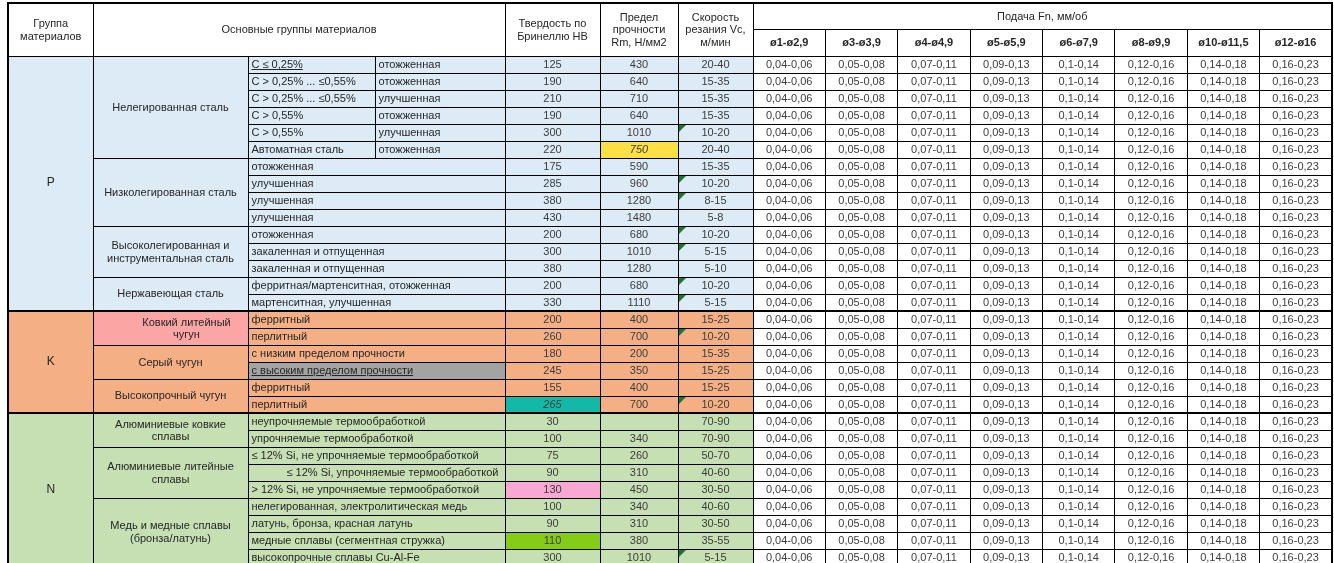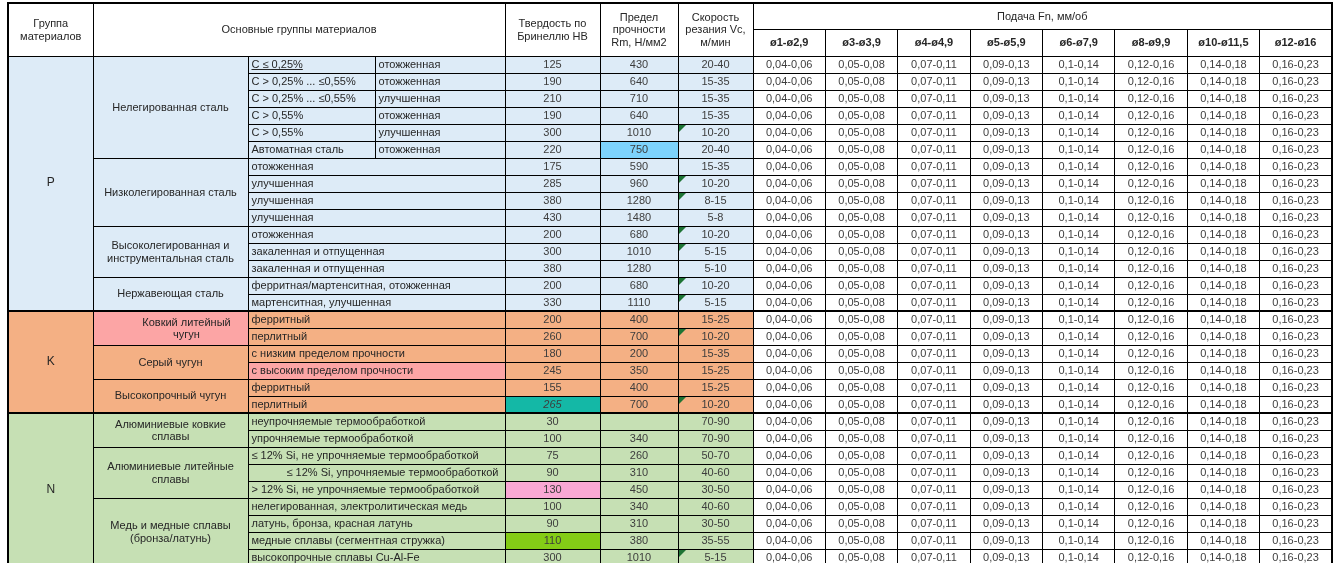--- a/index.html
+++ b/index.html
@@ -159,21 +159,21 @@
           <td class="feed">0,09-0,13</td>
           <td class="feed">0,1-0,14</td>
           <td class="feed">0,12-0,16</td>
           <td class="feed">0,14-0,18</td>
           <td class="feed">0,16-0,23</td>
         </tr>
         <tr>
           <td class="l" style="background: rgb(221, 235, 247);">Автоматная сталь</td>
           <td class="l" style="background: rgb(221, 235, 247);">отожженная</td>
           <td class="num" style="background: rgb(221, 235, 247);">220</td>
-          <td class="num" style="background: #7dd3fc;">750</td>
+          <td class="num" style="background: #fde047; font-style: italic;">750</td>
           <td class="num vc" style="background: rgb(221, 235, 247);">20-40</td>
           <td class="feed">0,04-0,06</td>
           <td class="feed">0,05-0,08</td>
           <td class="feed">0,07-0,11</td>
           <td class="feed">0,09-0,13</td>
           <td class="feed">0,1-0,14</td>
           <td class="feed">0,12-0,16</td>
           <td class="feed">0,14-0,18</td>
           <td class="feed">0,16-0,23</td>
         </tr>
@@ -345,21 +345,21 @@
           <td class="feed">0,04-0,06</td>
           <td class="feed">0,05-0,08</td>
           <td class="feed">0,07-0,11</td>
           <td class="feed">0,09-0,13</td>
           <td class="feed">0,1-0,14</td>
           <td class="feed">0,12-0,16</td>
           <td class="feed">0,14-0,18</td>
           <td class="feed">0,16-0,23</td>
         </tr>
         <tr>
-          <td class="l" colspan="2" style="background: #fca5a5;">с высоким пределом прочности</td>
+          <td class="l" colspan="2" style="background: #a3a3a3; text-decoration: underline;">с высоким пределом прочности</td>
           <td class="num" style="background: rgb(244, 176, 132);">245</td>
           <td class="num" style="background: rgb(244, 176, 132);">350</td>
           <td class="num vc" style="background: rgb(244, 176, 132);">15-25</td>
           <td class="feed">0,04-0,06</td>
           <td class="feed">0,05-0,08</td>
           <td class="feed">0,07-0,11</td>
           <td class="feed">0,09-0,13</td>
           <td class="feed">0,1-0,14</td>
           <td class="feed">0,12-0,16</td>
           <td class="feed">0,14-0,18</td>

